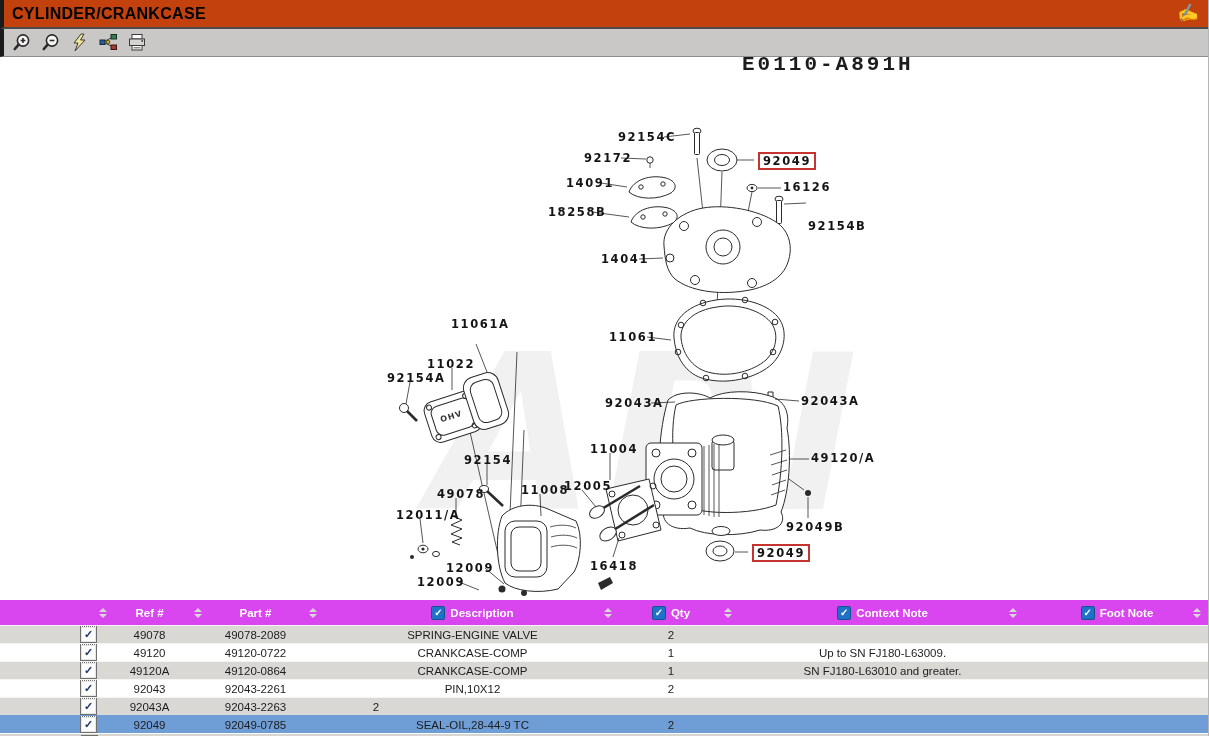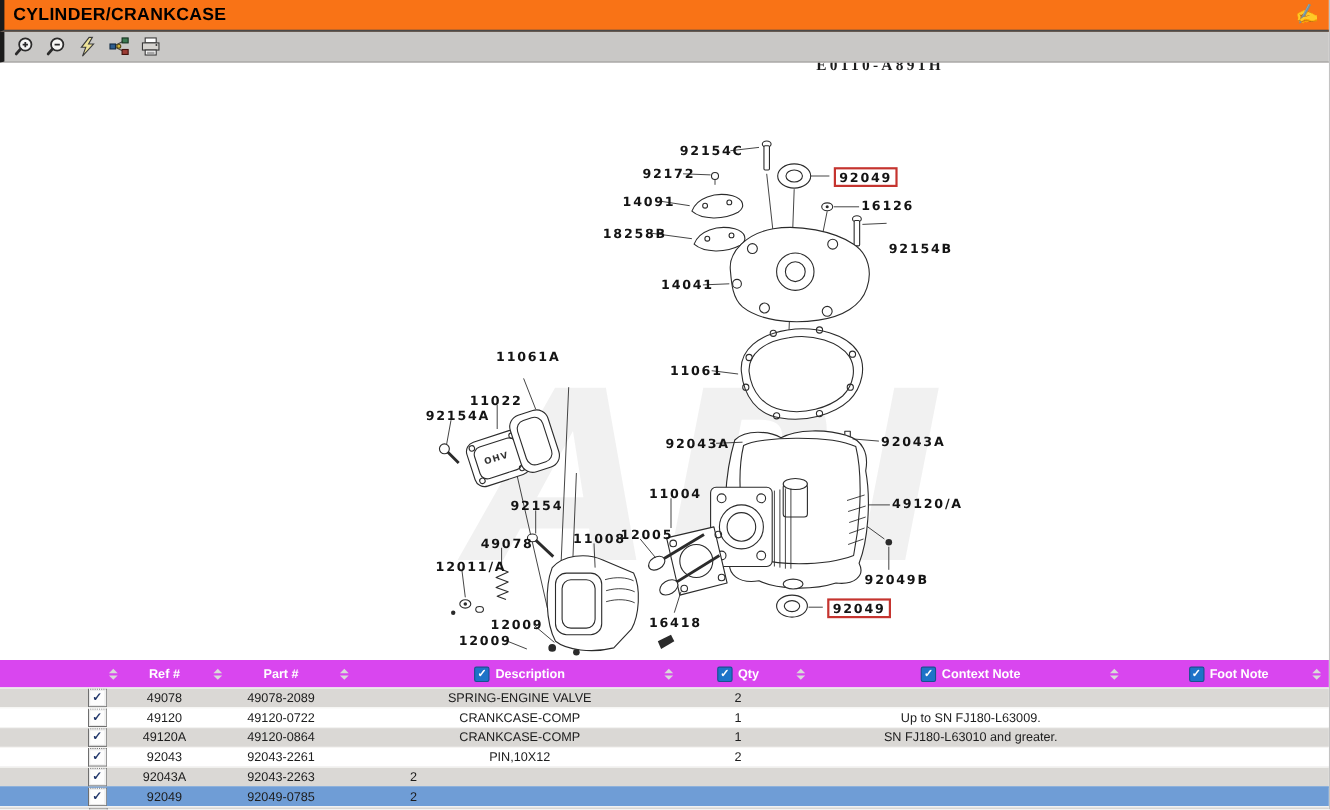--- a/index.html
+++ b/index.html
@@ -1,35 +1,35 @@
 <!DOCTYPE html>
 <html><head>
 <meta charset="utf-8">
 <style>
   html,body{margin:0;padding:0;background:#fff;}
   .app{position:relative;width:1209px;height:736px;overflow:hidden;background:#fff;
        font-family:"Liberation Sans",sans-serif;border-right:1px solid #b5b5b5;box-sizing:border-box;}
   
-  .titlebar{position:absolute;left:0;top:0;width:1209px;height:29px;background:#f97316;
+  .titlebar{position:absolute;left:0;top:0;width:1209px;height:29px;background:#c2410c;
             border-bottom:2px solid #4a4a4a;border-left:4px solid #1b1b1b;box-sizing:border-box;
             display:flex;align-items:center;}
   .titlebar .title{font-size:16px;font-weight:bold;color:#000;padding-left:8px;letter-spacing:.3px;}
   .titlebar .note{margin-left:auto;margin-right:10px;font-size:17px;color:#222;transform:rotate(-8deg);}
   
   .toolbar{position:absolute;left:0;top:29px;width:1209px;height:28px;background:#c9c8c6;
            border-bottom:1px solid #8f8d8b;border-left:4px solid #1b1b1b;box-sizing:border-box;
            display:flex;align-items:center;gap:7px;padding-left:6px;}
   .tbtn{width:22px;height:22px;display:flex;align-items:center;justify-content:center;cursor:pointer;}
   
   .diagram{position:absolute;left:0;top:57px;width:1209px;height:543px;background:#fff;overflow:hidden;}
   .watermark{position:absolute;left:430px;top:270px;font-size:215px;font-weight:bold;font-style:italic;
              color:rgba(60,60,60,0.07);letter-spacing:8px;line-height:1;pointer-events:none;
              font-family:"DejaVu Sans",sans-serif;}
-  .dcode{position:absolute;left:742px;top:-4px;font-family:Liberation Serif, serif;font-weight:bold;
-         font-size:14px;letter-spacing:3px;color:#1c1c1c;}
+  .dcode{position:absolute;left:742px;top:-4px;font-family:Liberation Mono, monospace;font-weight:bold;
+         font-size:21px;letter-spacing:3px;color:#1c1c1c;}
   .dlabel{position:absolute;font-family:"DejaVu Sans",sans-serif;font-weight:bold;font-size:11.5px;
           letter-spacing:1.6px;color:#141414;white-space:nowrap;}
   .dlabel.boxed{border:2px solid #c5342f;padding:0 3px;background:rgba(255,255,255,.85);}
   .dlabel.engraved{font-size:8px;letter-spacing:1px;color:#333;transform:rotate(-17deg);}
   svg .o{fill:#fff;stroke:#2b2b2b;stroke-width:1;stroke-linejoin:round;}
   svg .n{fill:none;stroke:#2b2b2b;stroke-width:1;stroke-linejoin:round;}
   svg .ln{fill:none;stroke:#2b2b2b;stroke-width:0.8;}
   svg .thick{stroke:#2b2b2b;stroke-width:2.6;}
   svg .dk{fill:#2b2b2b;stroke:none;}
   
@@ -448,20 +448,21 @@
           <div class="td c4">2</div>
           <div class="td c5"></div>
           <div class="td c6"></div>
         </div>
         <div class="tr selected">
           <div class="td c0">
             <span class="row-icon">✓</span>
           </div>
           <div class="td c1">92049</div>
           <div class="td c2">92049-0785</div>
+          <div class="td c3">SEAL-OIL,28-44-9 TC</div>
           <div class="td c4">2</div>
           <div class="td c5"></div>
           <div class="td c6"></div>
         </div>
       </div>
     <div class="partial">
         <span class="sliver"></span>
       </div>
   </div>
 

